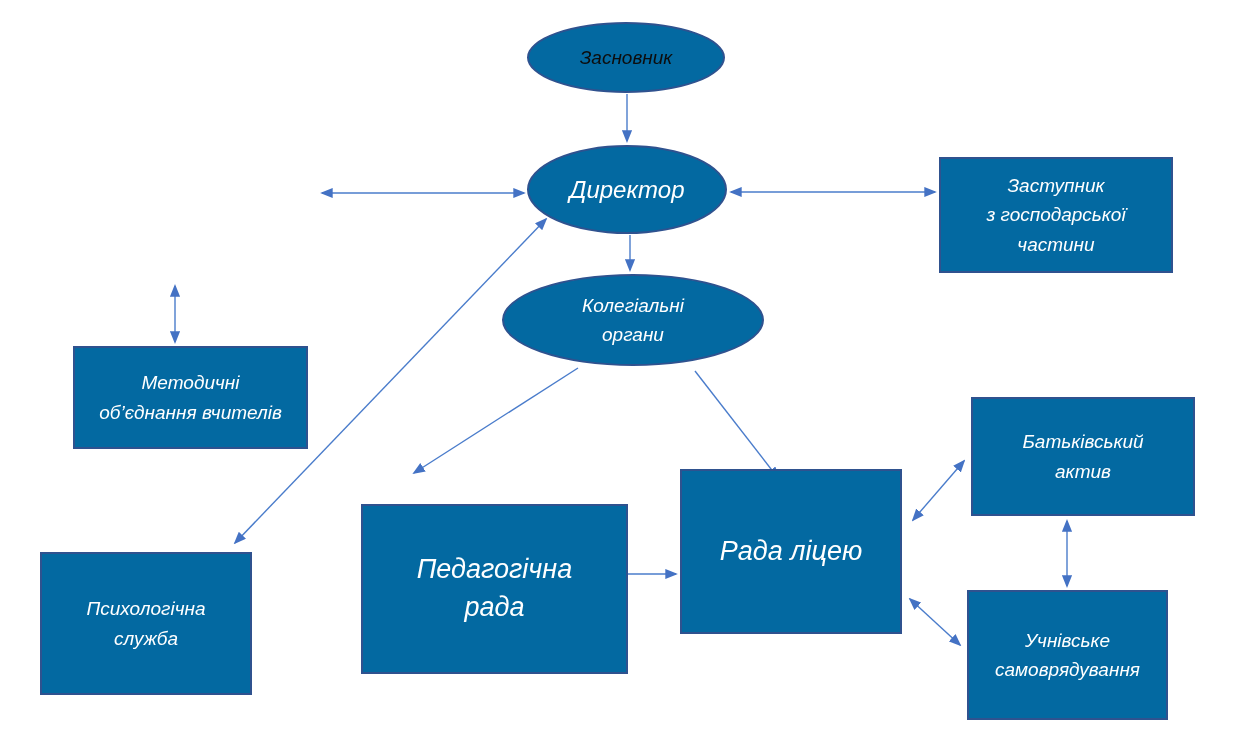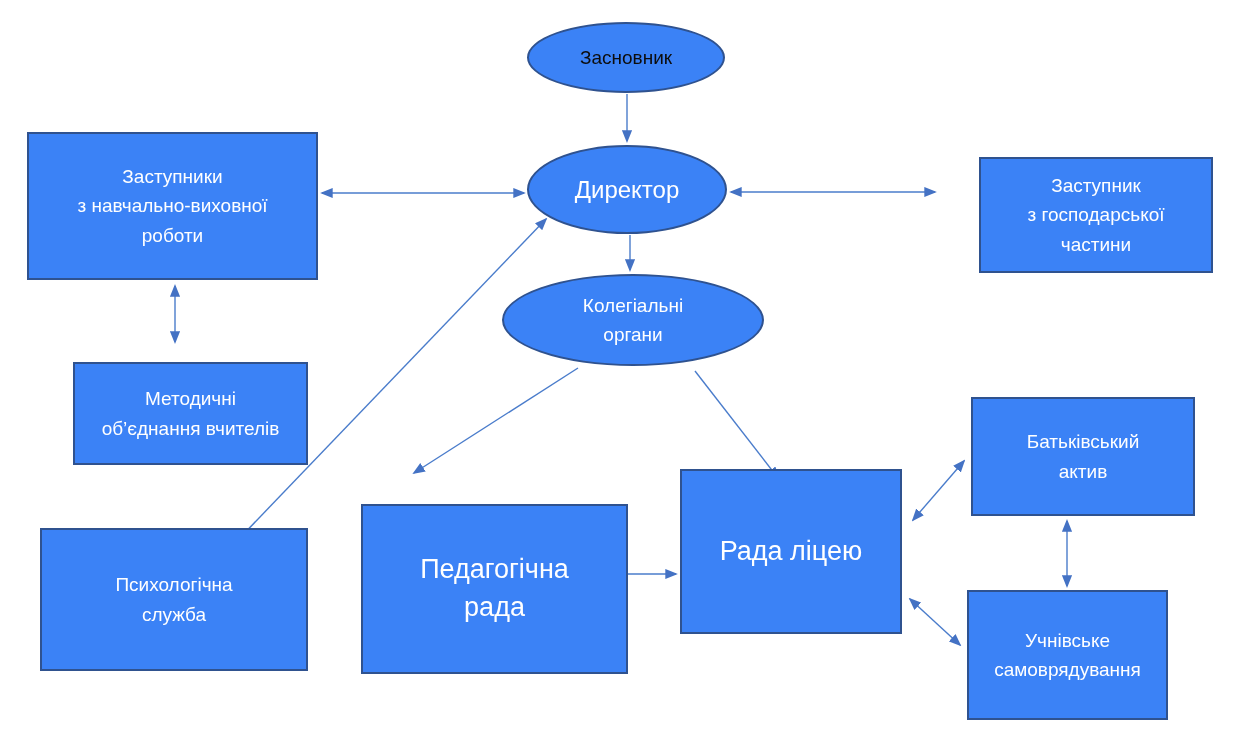--- a/index.html
+++ b/index.html
@@ -9,38 +9,39 @@
     background:#ffffff;
     font-family:"Liberation Sans",sans-serif;
     overflow:hidden;
   }
   #edges{position:absolute;left:0;top:0;width:1247px;height:743px;}
   .edge{stroke:#4a7ccb;stroke-width:1.4;fill:none;}
   .node{
     position:absolute;
     display:flex;align-items:center;justify-content:center;
     text-align:center;
-    background:#3b82f6;
+    background:#0369a1;
     border:2px solid #2F528F;
     box-sizing:border-box;
     color:#ffffff;
+    font-style:italic;
   }
   .node .lbl{white-space:pre-line;}
   .ellipse{border-radius:50%;}
   .small{font-size:19px;line-height:1.55;}
   .big{font-size:27px;line-height:1.4;}
   .dark-text{color:#0d0d0d;}
 
   #node-founder{left:527px;top:22px;width:198px;height:71px;}
   #node-director{left:527px;top:145px;width:200px;height:89px;font-size:24px;}
   #node-deputies-educational{left:27px;top:132px;width:291px;height:148px;}
-  #node-deputy-economic{left:939px;top:157px;width:234px;height:116px;margin-left:40px;}
+  #node-deputy-economic{left:939px;top:157px;width:234px;height:116px;}
   #node-collegial-bodies{left:502px;top:274px;width:262px;height:92px;}
-  #node-methodical-associations{left:73px;top:346px;width:235px;height:103px;margin-top:16px;}
-  #node-psychological-service{left:40px;top:528px;width:268px;height:143px;}
+  #node-methodical-associations{left:73px;top:346px;width:235px;height:103px;}
+  #node-psychological-service{left:40px;top:552px;width:212px;height:143px;}
   #node-pedagogical-council{left:361px;top:504px;width:267px;height:170px;}
   #node-lyceum-council{left:680px;top:469px;width:222px;height:165px;}
   #node-parents-active{left:971px;top:397px;width:224px;height:119px;}
   #node-student-government{left:967px;top:590px;width:201px;height:130px;}
 </style>
 </head>
 <body>
 
 <div id="canvas">
 
@@ -65,25 +66,20 @@
   </svg>
 
   <div class="node ellipse small dark-text" id="node-founder">
     <span class="lbl">Засновник</span>
   </div>
 
   <div class="node ellipse" id="node-director">
     <span class="lbl">Директор</span>
   </div>
 
-  <div class="node small" id="node-deputies-educational">
-    <span class="lbl">Заступники
-з навчально-виховної
-роботи</span>
-  </div>
 
   <div class="node small" id="node-deputy-economic">
     <span class="lbl">Заступник
 з господарської
 частини</span>
   </div>
 
   <div class="node ellipse small" id="node-collegial-bodies">
     <span class="lbl">Колегіальні
 органи</span>

